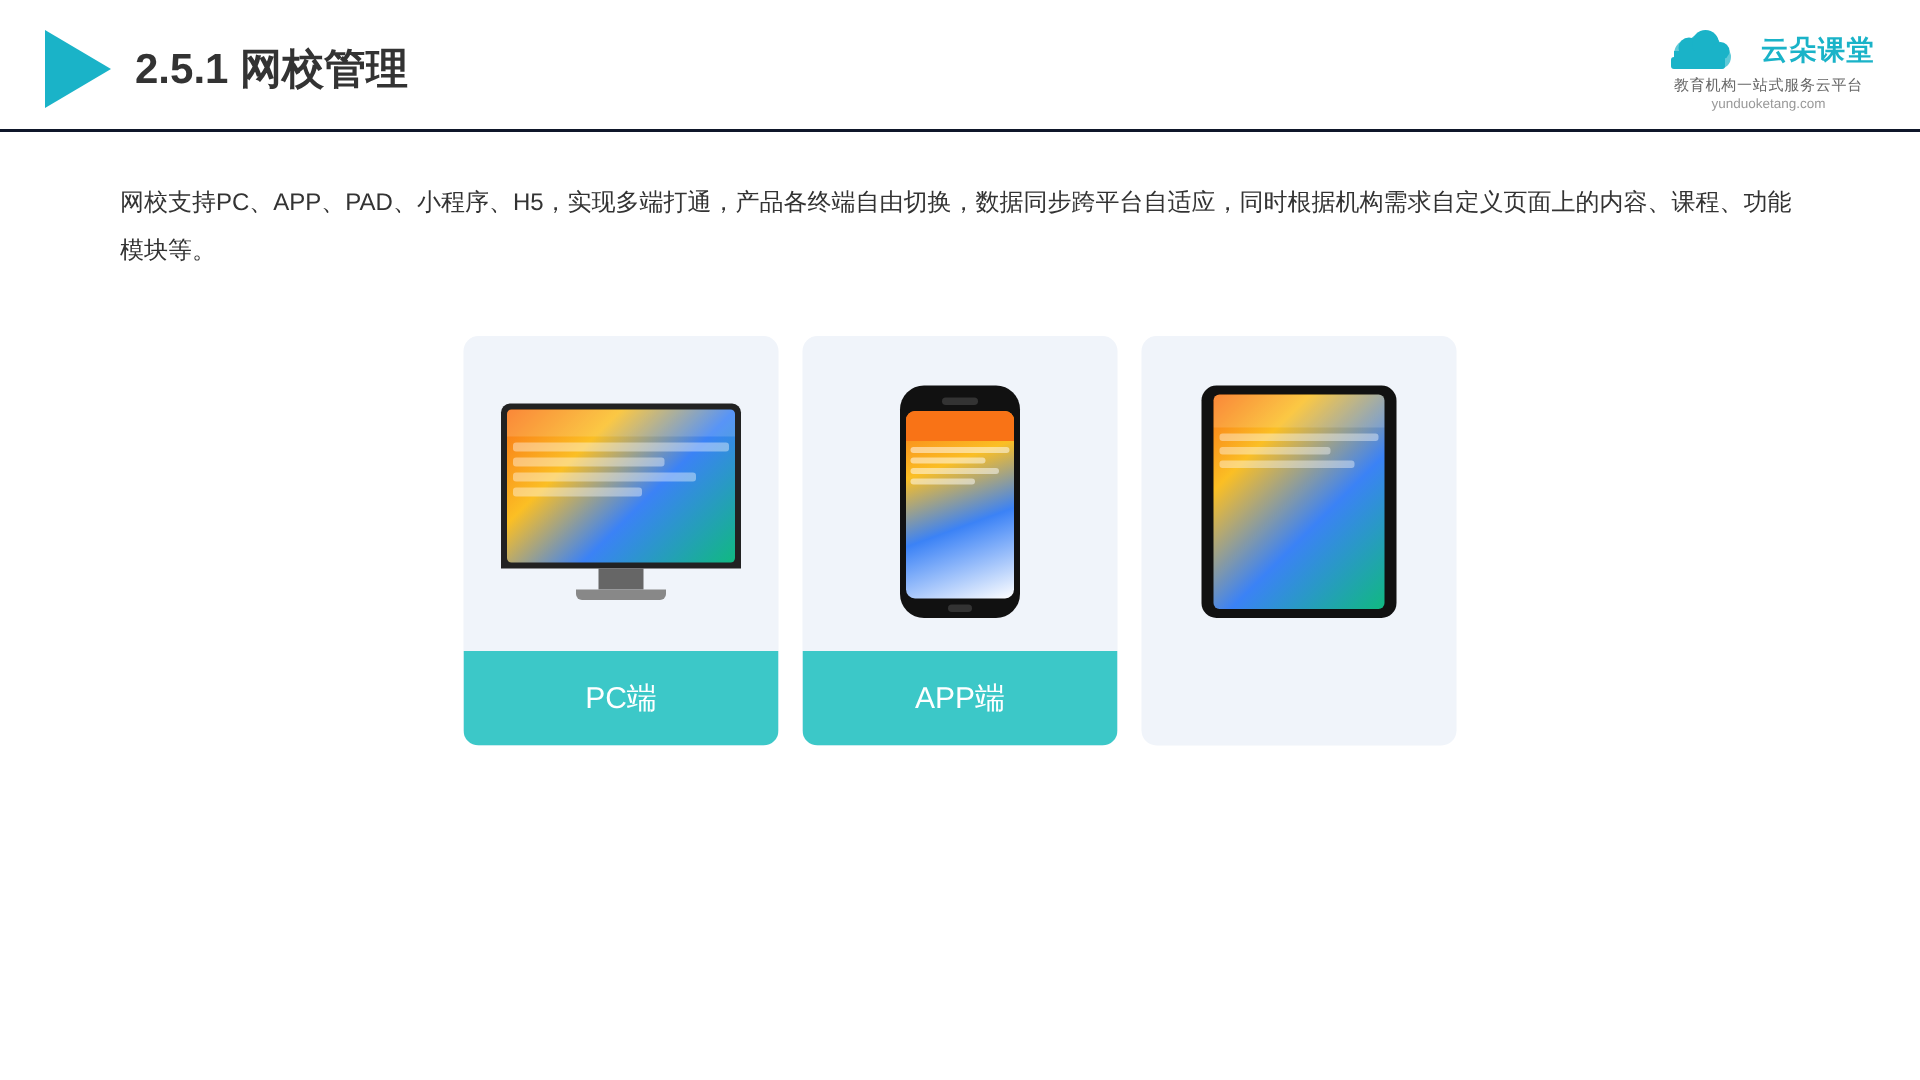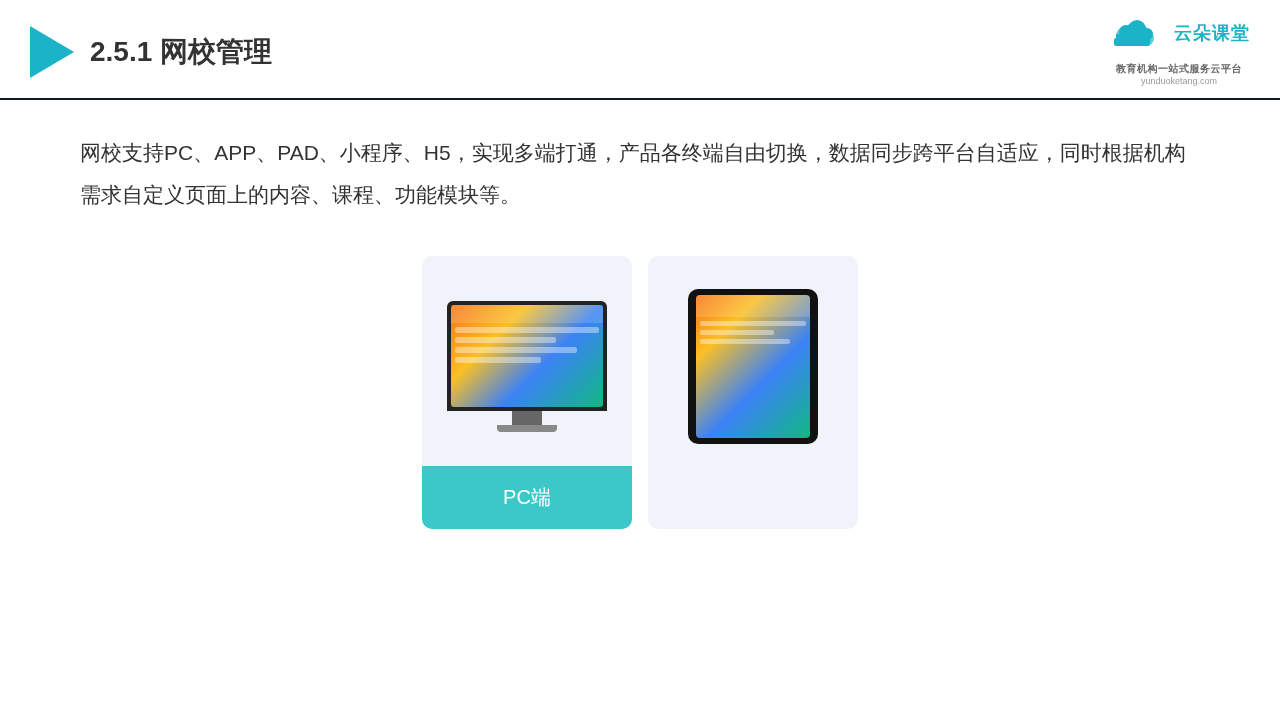--- a/index.html
+++ b/index.html
@@ -57,34 +57,33 @@
     .cloud-text {
       font-size: 18px;
       color: #1ab3c8;
       font-weight: 700;
       letter-spacing: 1px;
     }
     .cloud-sub {
       font-size: 10px;
       color: #666;
       text-align: right;
-      margin-top: 14px;
+      margin-top: 2px;
       letter-spacing: 0.5px;
-      font-weight: bold;
     }
     .cloud-domain {
       font-size: 9px;
       color: #999;
       text-align: center;
     }
 
     
     .description {
       padding: 32px 80px 20px 80px;
-      font-size: 21px;
+      font-size: 16px;
       color: #333;
       line-height: 2;
     }
 
     
     .cards-container {
       display: flex;
       gap: 16px;
       padding: 20px 50px 30px 50px;
       justify-content: center;
@@ -366,20 +365,39 @@
             </div>
           </div>
         </div>
         <div class="monitor-neck"></div>
         <div class="monitor-base"></div>
       </div>
     </div>
     <div class="card-label">PC端</div>
   </div>
 
+  <div class="card">
+    <div class="card-image-area">
+      <div class="phone">
+        <div class="phone-outer">
+          <div class="phone-notch"></div>
+          <div class="phone-screen">
+            <div class="phone-screen-lines">
+              <div class="phone-screen-line"></div>
+              <div class="phone-screen-line"></div>
+              <div class="phone-screen-line"></div>
+              <div class="phone-screen-line"></div>
+            </div>
+          </div>
+          <div class="phone-home-btn"></div>
+        </div>
+      </div>
+    </div>
+    <div class="card-label">APP端</div>
+  </div>
 
   <div class="card">
     <div class="card-image-area">
       <div class="tablet-outer">
         <div class="tablet-screen">
           <div class="tablet-lines">
             <div class="tablet-line"></div>
             <div class="tablet-line"></div>
             <div class="tablet-line"></div>
           </div>

